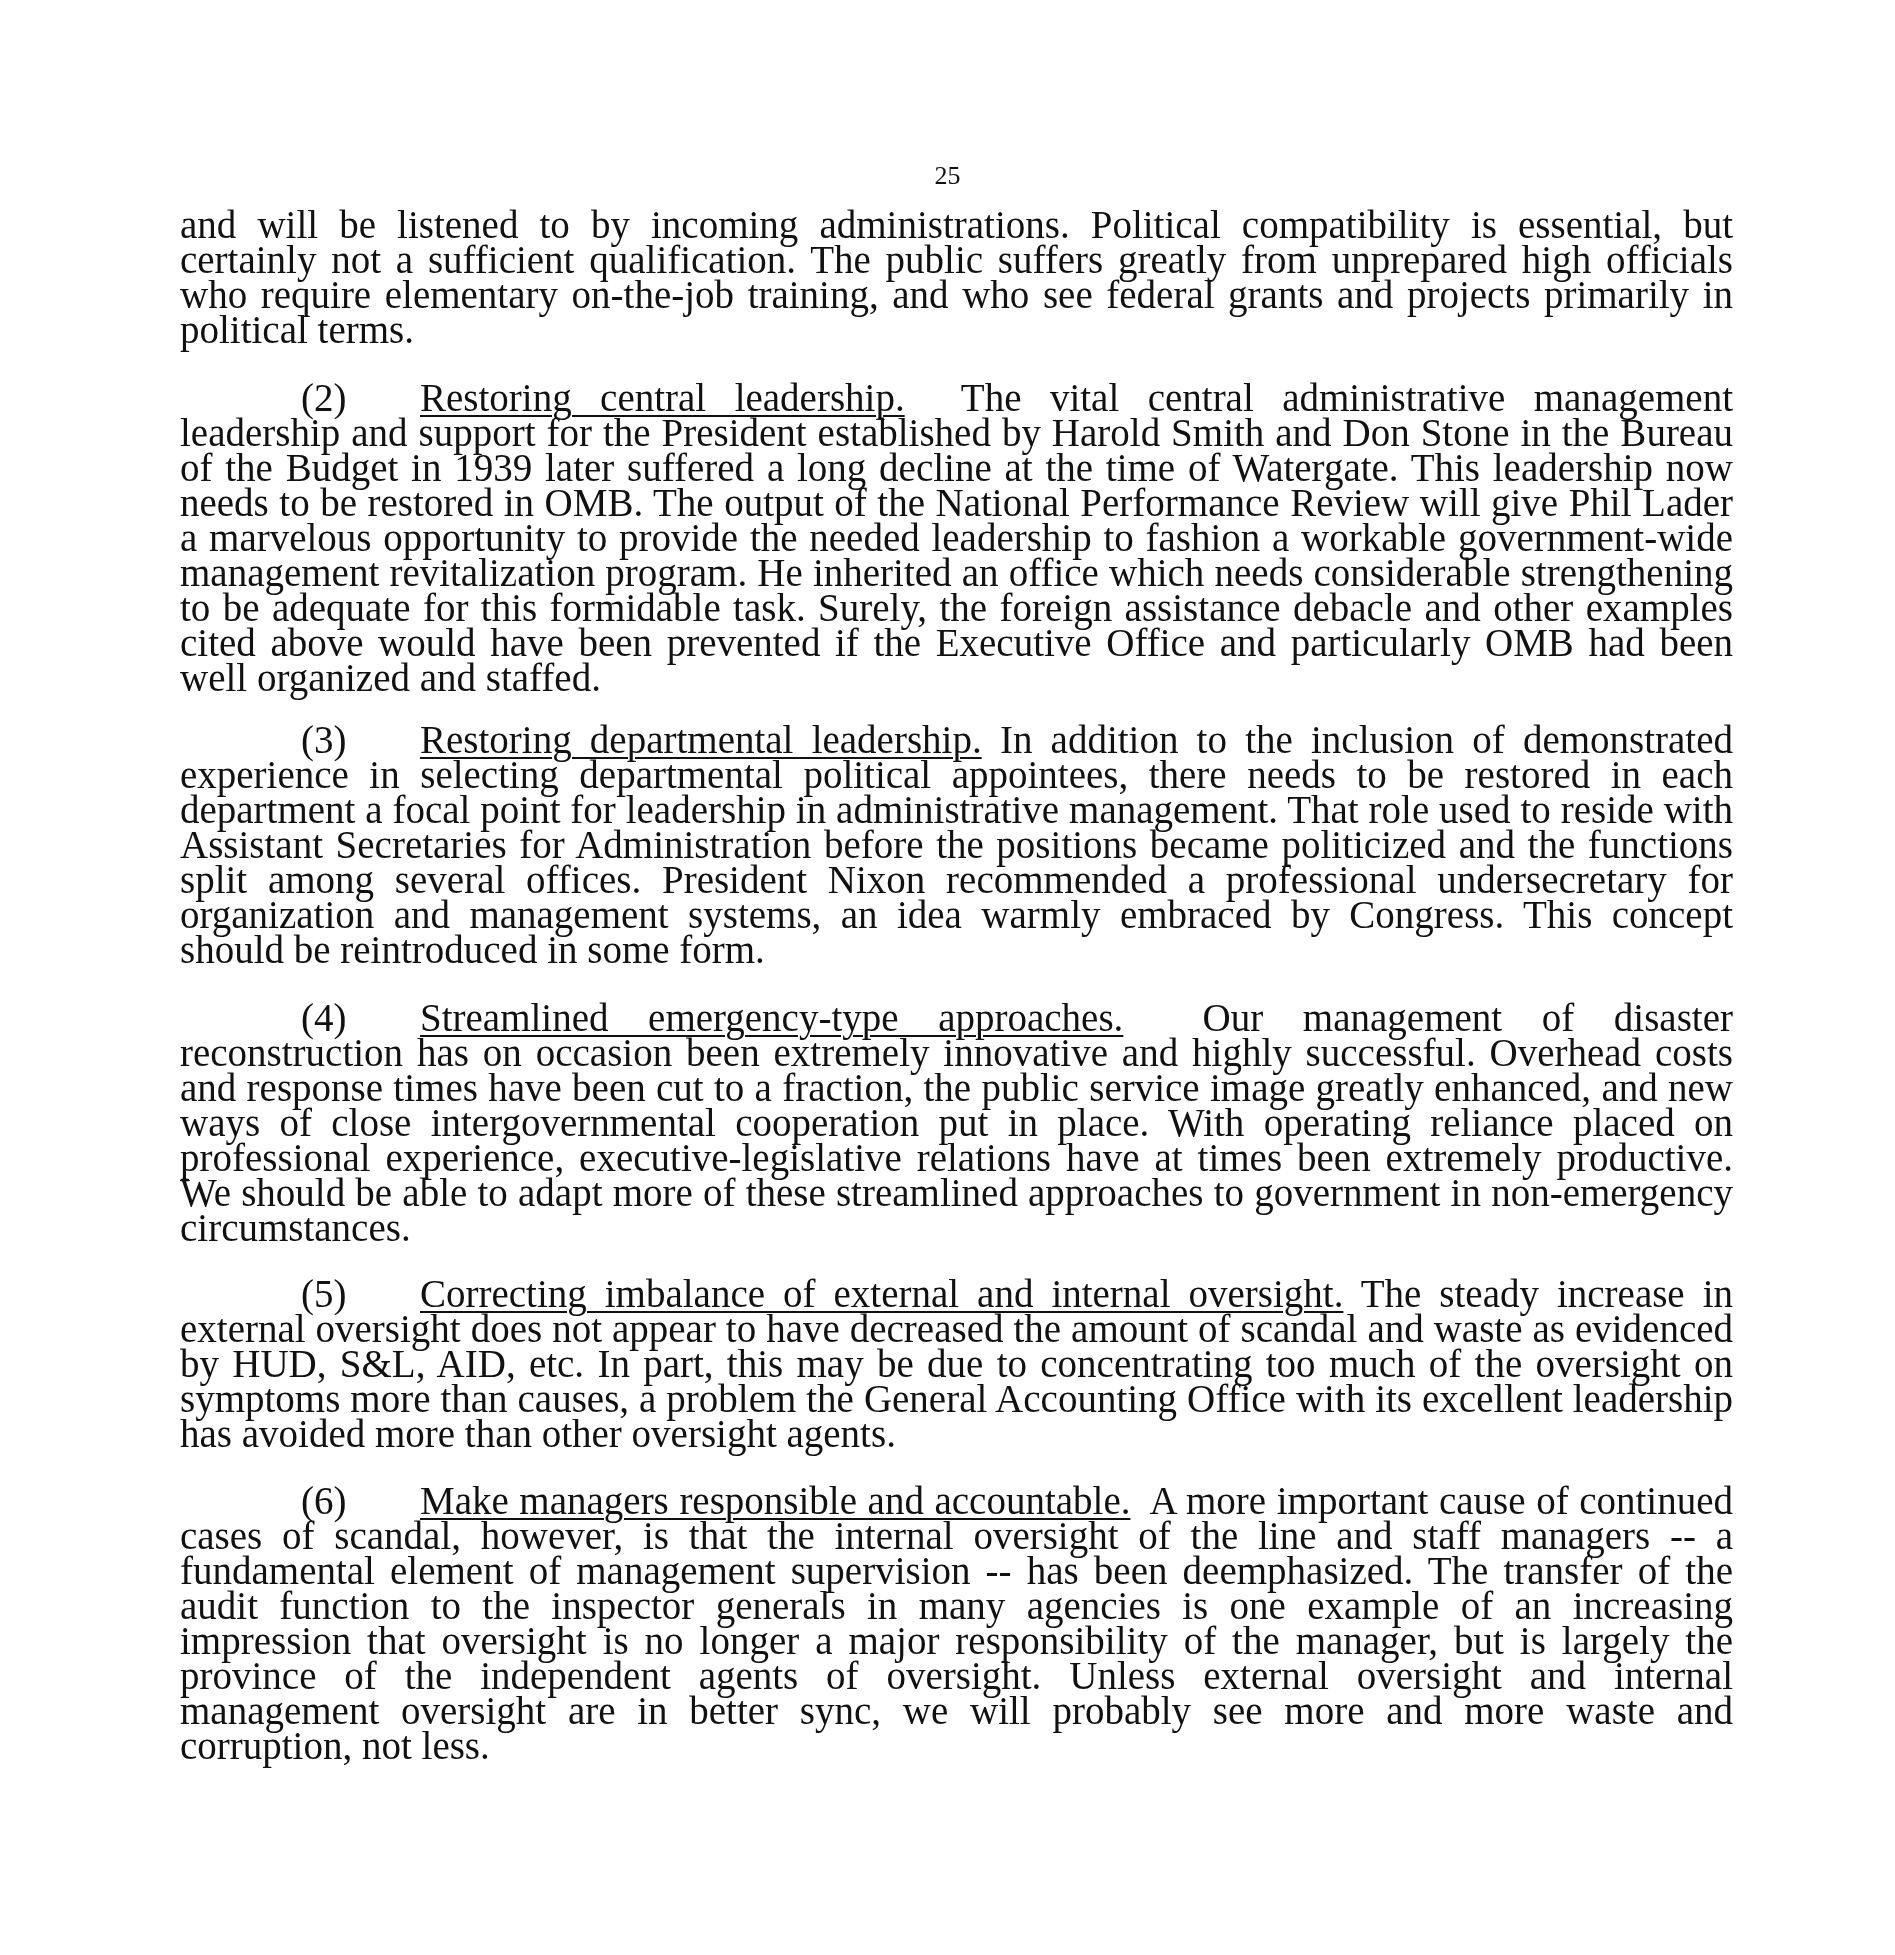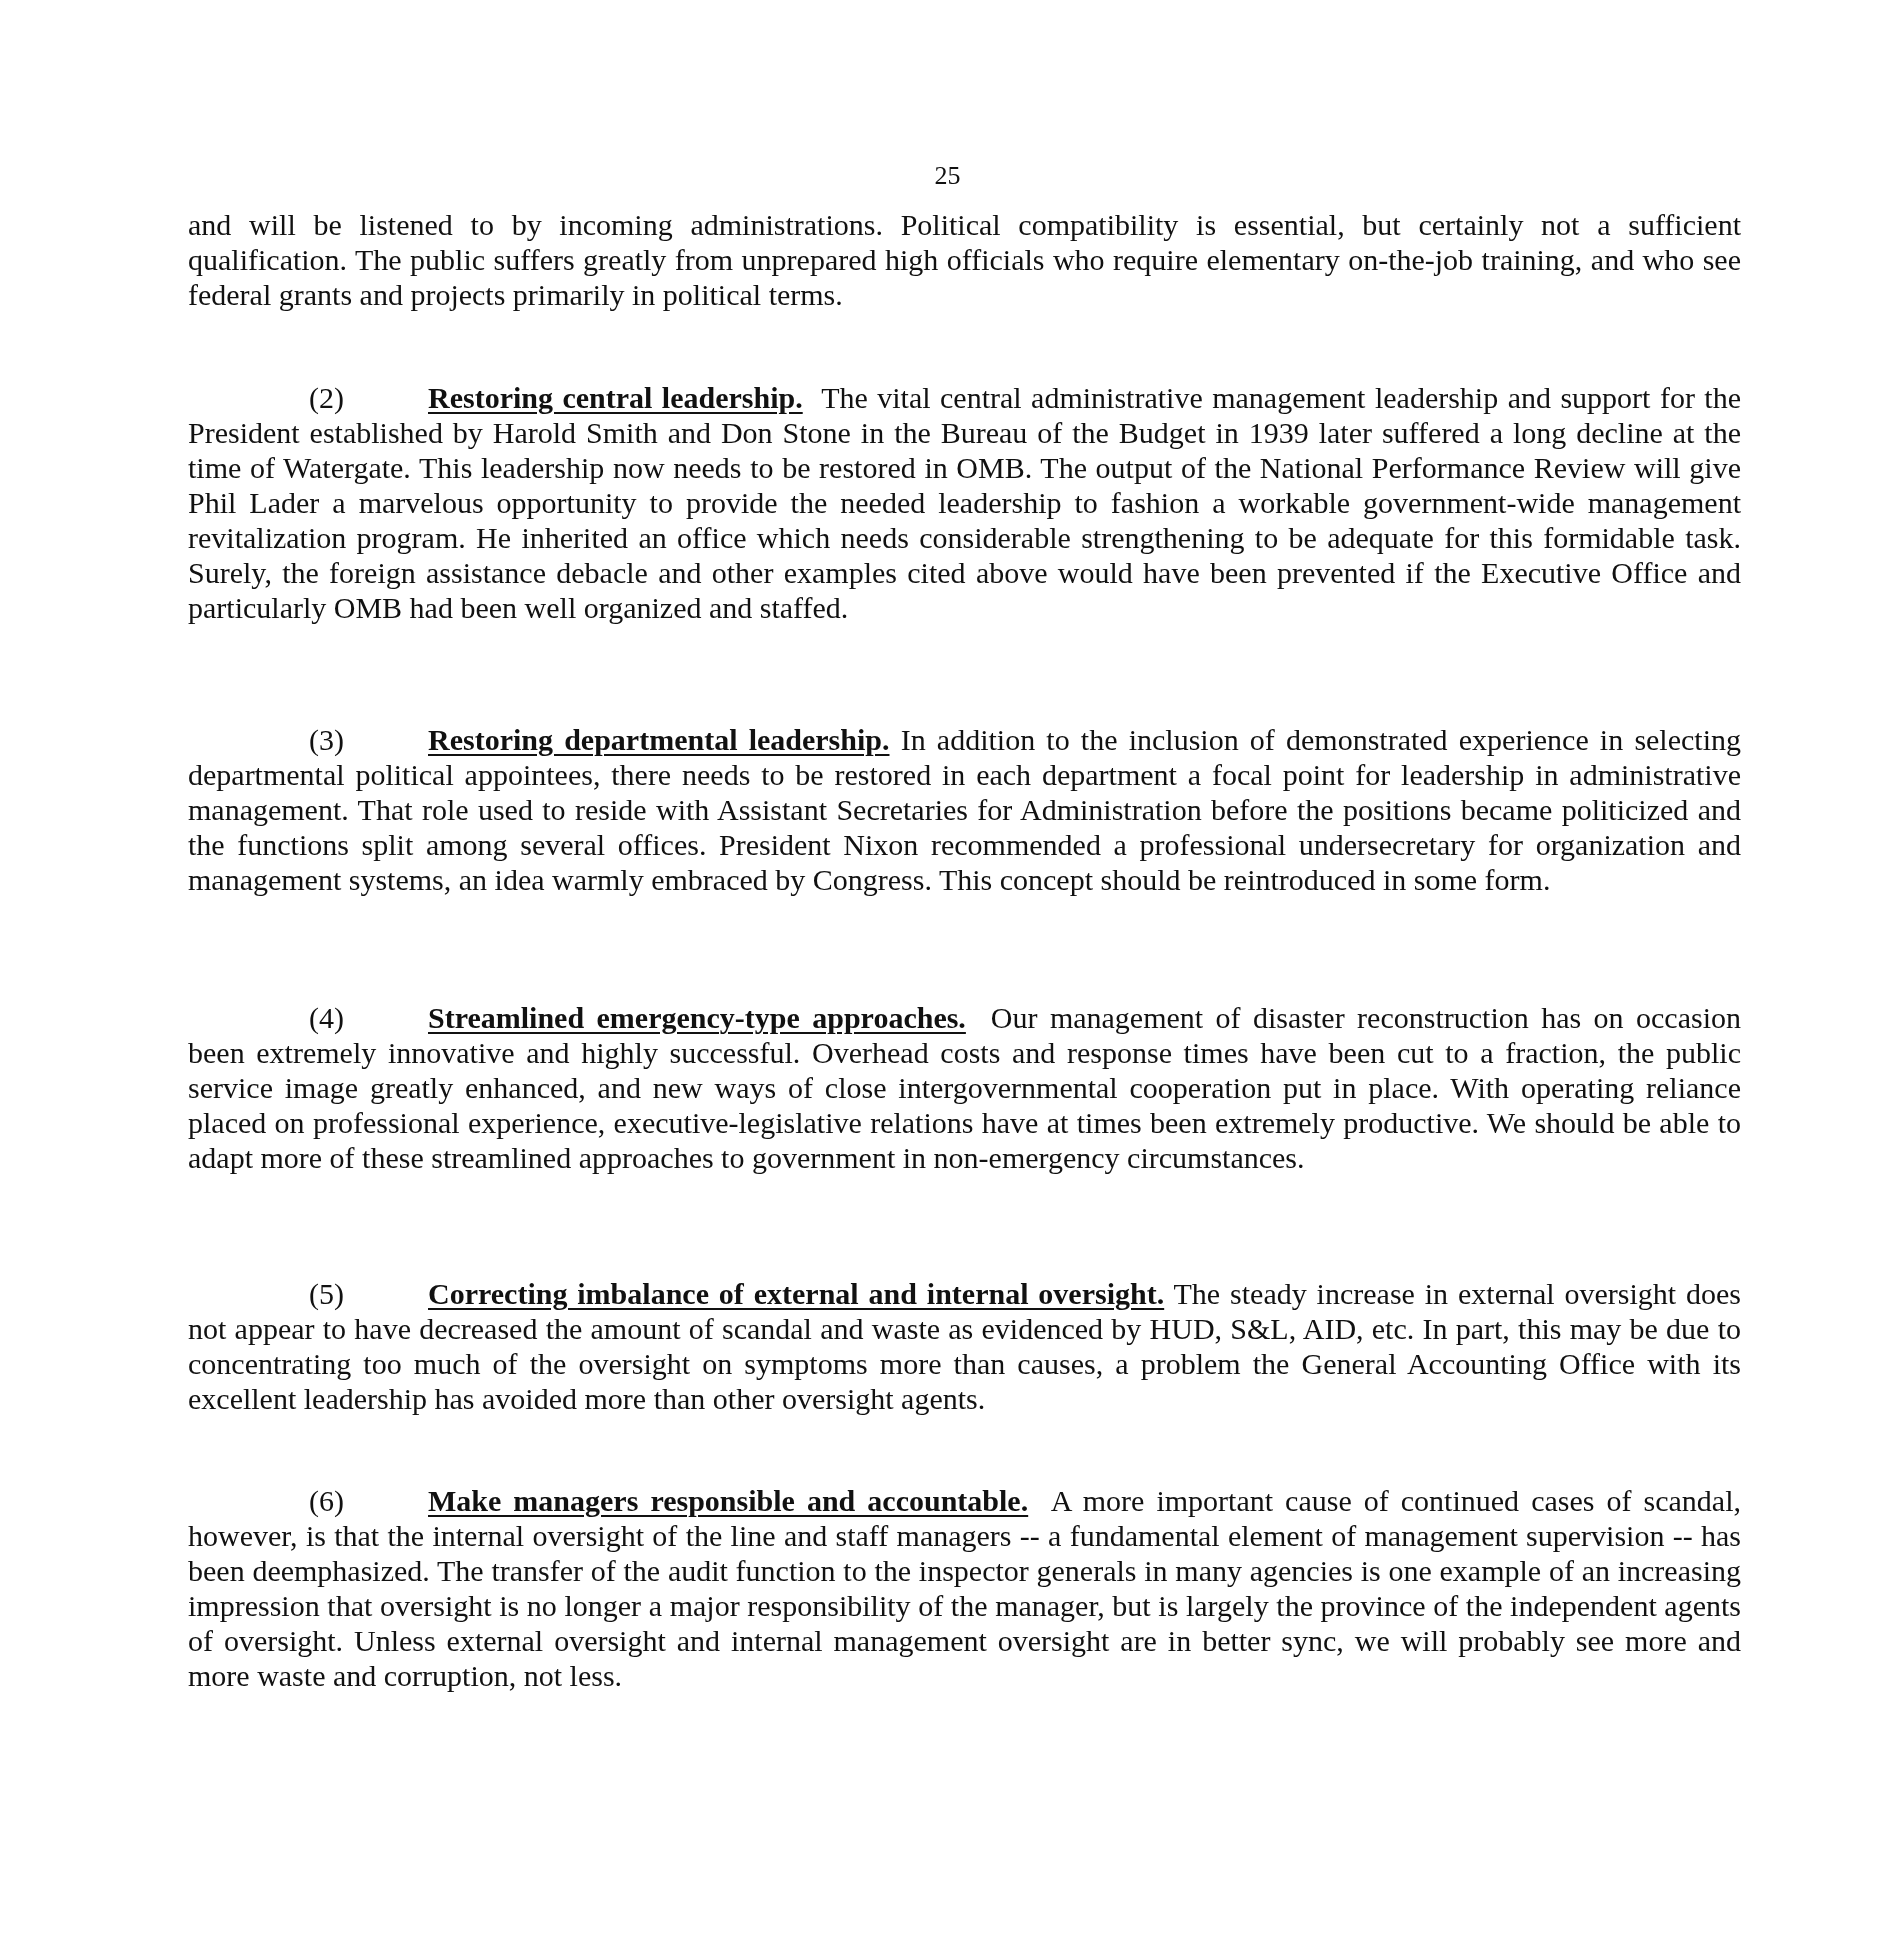--- a/index.html
+++ b/index.html
@@ -1,22 +1,22 @@
 <!DOCTYPE html>
 <html style="font-size:6.3px"><head>
 <meta charset="utf-8">
 <style>
   html, body { margin: 0; padding: 0; background: #ffffff; }
   body { width: 1895px; height: 2551px; position: relative; overflow: hidden; }
   .page { position: absolute; left: 0; top: 0; width: 1895px; height: 2551px; background: #fff; color: #111; font-family: "Liberation Serif", "DejaVu Serif", serif; }
   .page-number { position: absolute; top: 156px; left: 0; width: 100%; text-align: center; font-size: 26px; line-height: 39px; }
-  .para { position: absolute; left: 188px; width: 1553px; font-size: 30px; line-height: 35px; text-align: justify; text-align-last: left; }
+  .para { position: absolute; left: 180px; width: 1553px; font-size: 39px; line-height: 35px; text-align: justify; text-align-last: left; }
   .indent { display: inline-block; width: 121px; }
   .num-label { display: inline-block; width: 119px; }
-  .heading { font-weight: bold; text-decoration: underline; text-decoration-thickness: 2.3px; text-underline-offset: 3.9px; }
+  .heading { font-weight: normal; text-decoration: underline; text-decoration-thickness: 2.3px; text-underline-offset: 3.9px; }
 </style>
 </head>
 <body>
 
 <div class="page">
 
   <div class="page-number">25</div>
 
   <p class="para" style="top:207px; margin:0;">
     <span>and will be listened to by incoming administrations.  Political compatibility is essential, but certainly not a sufficient qualification.  The public suffers greatly from unprepared high officials who require elementary on-the-job training, and who see federal grants and  projects primarily in political terms.</span>

